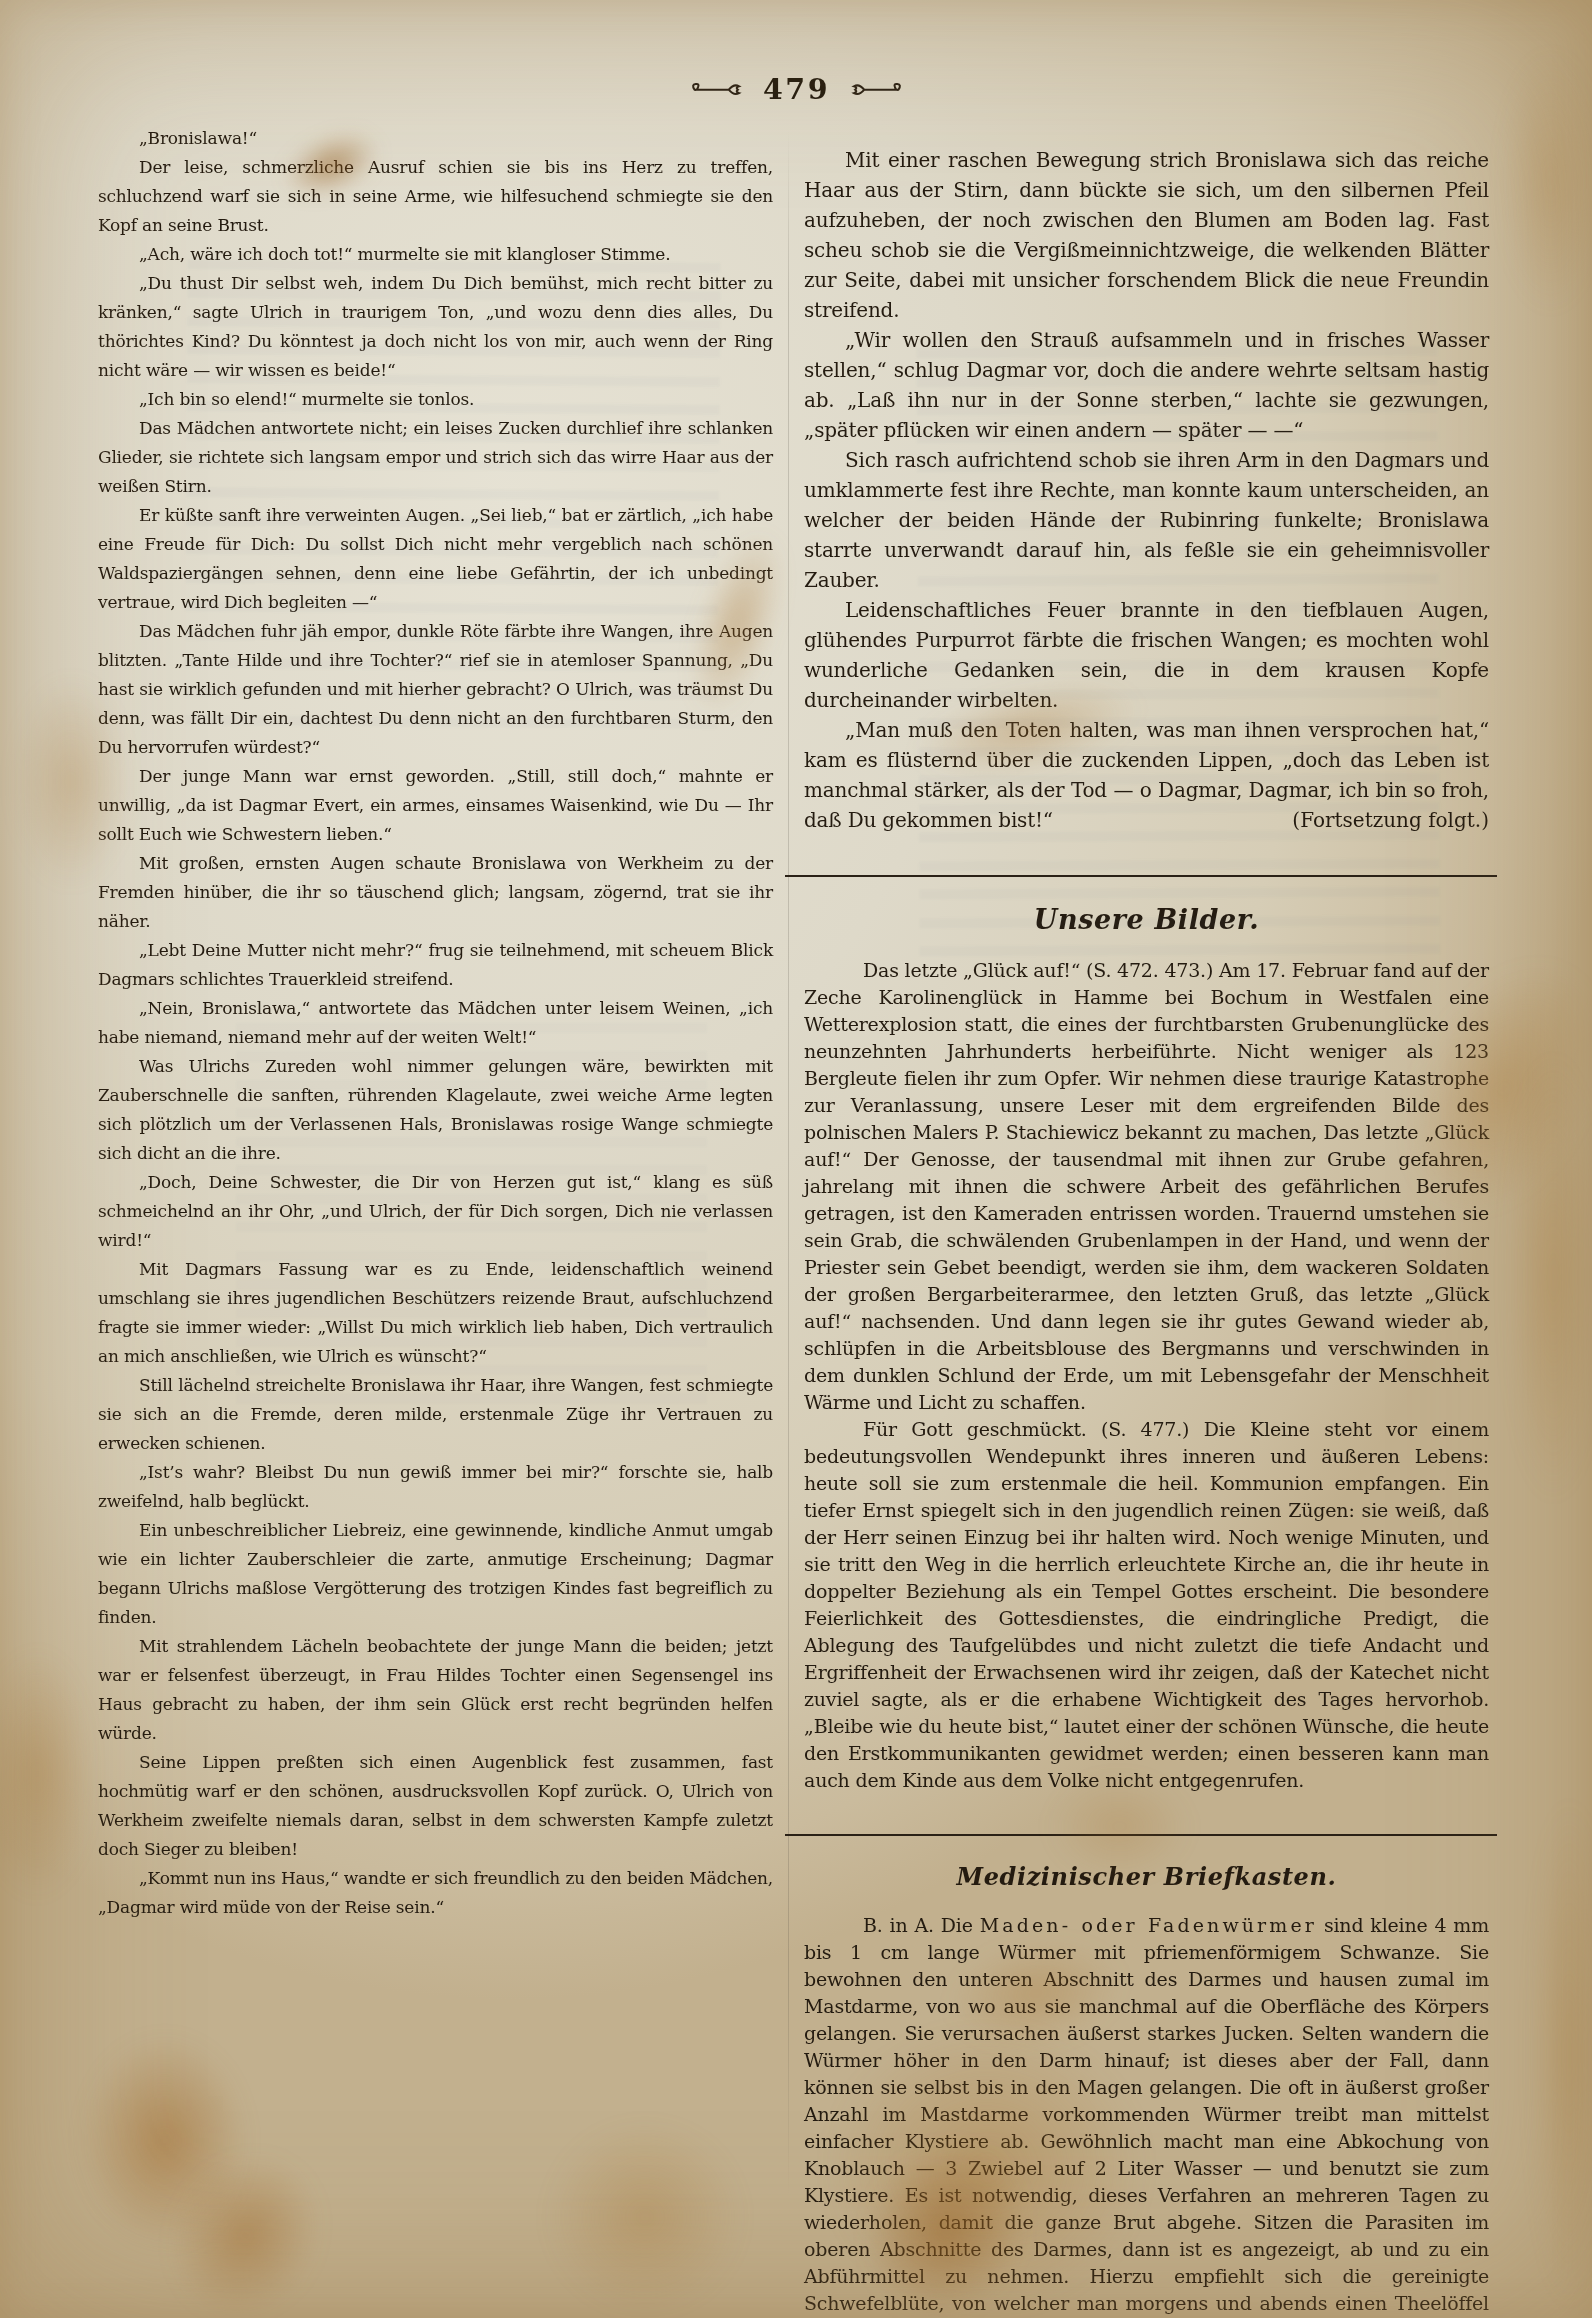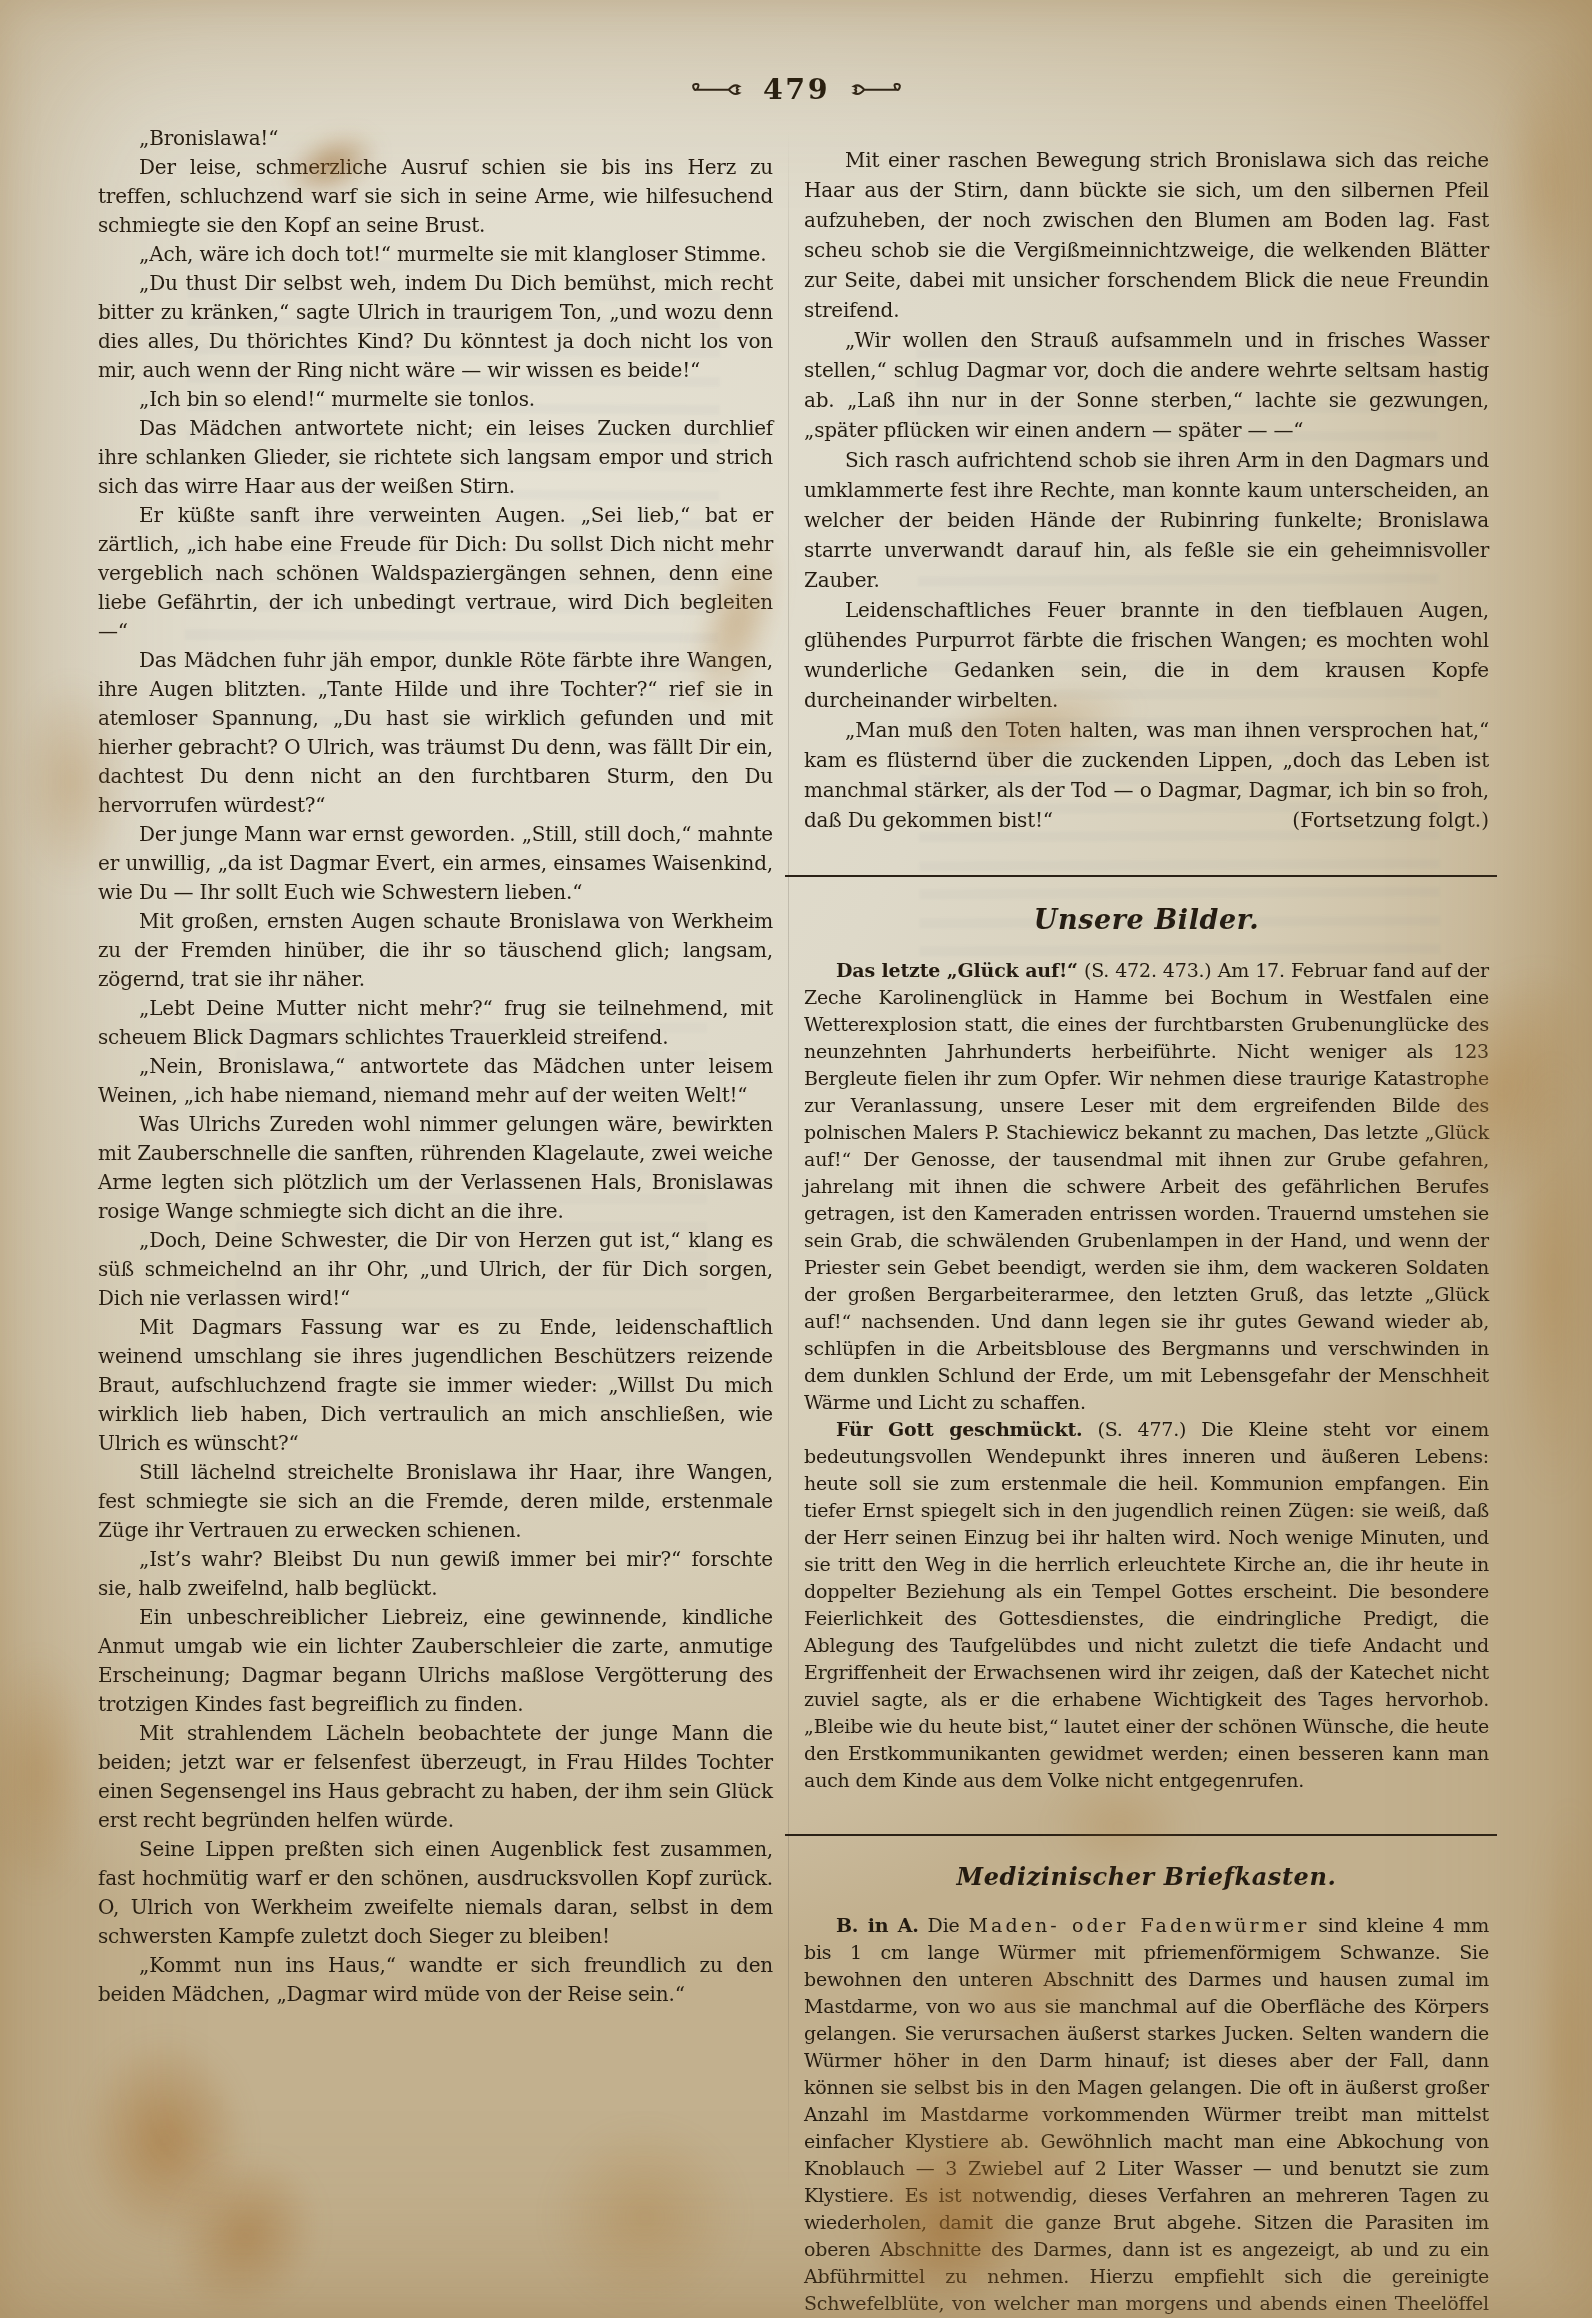--- a/index.html
+++ b/index.html
@@ -18,38 +18,38 @@
   }
   .header{
     position:absolute;left:0;top:69px;width:1593px;
     text-align:center;font-size:28.5px;font-weight:bold;letter-spacing:2.5px;
     color:#221a0e;
   }
   .header .orn{display:inline-block;vertical-align:middle;margin:0 16px;color:#2a2014;}
   .header .orn.flip{transform:scaleX(-1);}
   .pagenum{display:inline-block;vertical-align:middle;}
   .col{position:absolute;text-align:justify;}
-  #col-left{left:98px;top:124px;width:675px;font-size:20px;line-height:29px;letter-spacing:-0.2px;}
+  #col-left{left:98px;top:124px;width:675px;font-size:17px;line-height:29px;letter-spacing:-0.2px;}
   #col-right{left:804px;top:145px;width:685px;font-size:20px;line-height:30px;letter-spacing:-0.2px;}
   .col p{margin:0;text-indent:41px;}
   .divider{
     position:absolute;left:788px;top:130px;width:1.2px;height:2066px;
     background:linear-gradient(rgba(70,65,55,0) 0%, rgba(70,65,55,.20) 8%, rgba(70,65,55,.20) 90%, rgba(70,65,55,0) 100%);
     pointer-events:none;
   }
   .note{float:right;letter-spacing:0;}
   .rule{border:none;height:1.9px;background:#2a2116;width:calc(100% + 27px);margin:40px 0 0 -18.6px;}
   .sec-title{
     text-align:center;font-weight:bold;font-size:27px;letter-spacing:0.6px;
     margin:28.5px 0 22px 0;text-indent:0 !important;font-style:italic;
   }
   .sec-title.small{font-size:24px;margin:26px 0 20px 0;}
   .sec{font-size:19px;line-height:27px;}
   .sec p{text-indent:32px;margin:0;}
-  .lead{font-weight:bold;}
+  .lead{font-weight:normal;margin-left:27px;}
   .sperr{letter-spacing:3.1px;}
   .stain{position:absolute;border-radius:50%;filter:blur(10px);pointer-events:none;}
   .ghost{position:absolute;pointer-events:none;opacity:.55;filter:blur(1.2px);
     background:repeating-linear-gradient(180deg, rgba(96,116,136,.075) 0 10px, rgba(0,0,0,0) 10px 28.5px);}
 </style>
 </head>
 <body>
 
 <div id="page">
 

